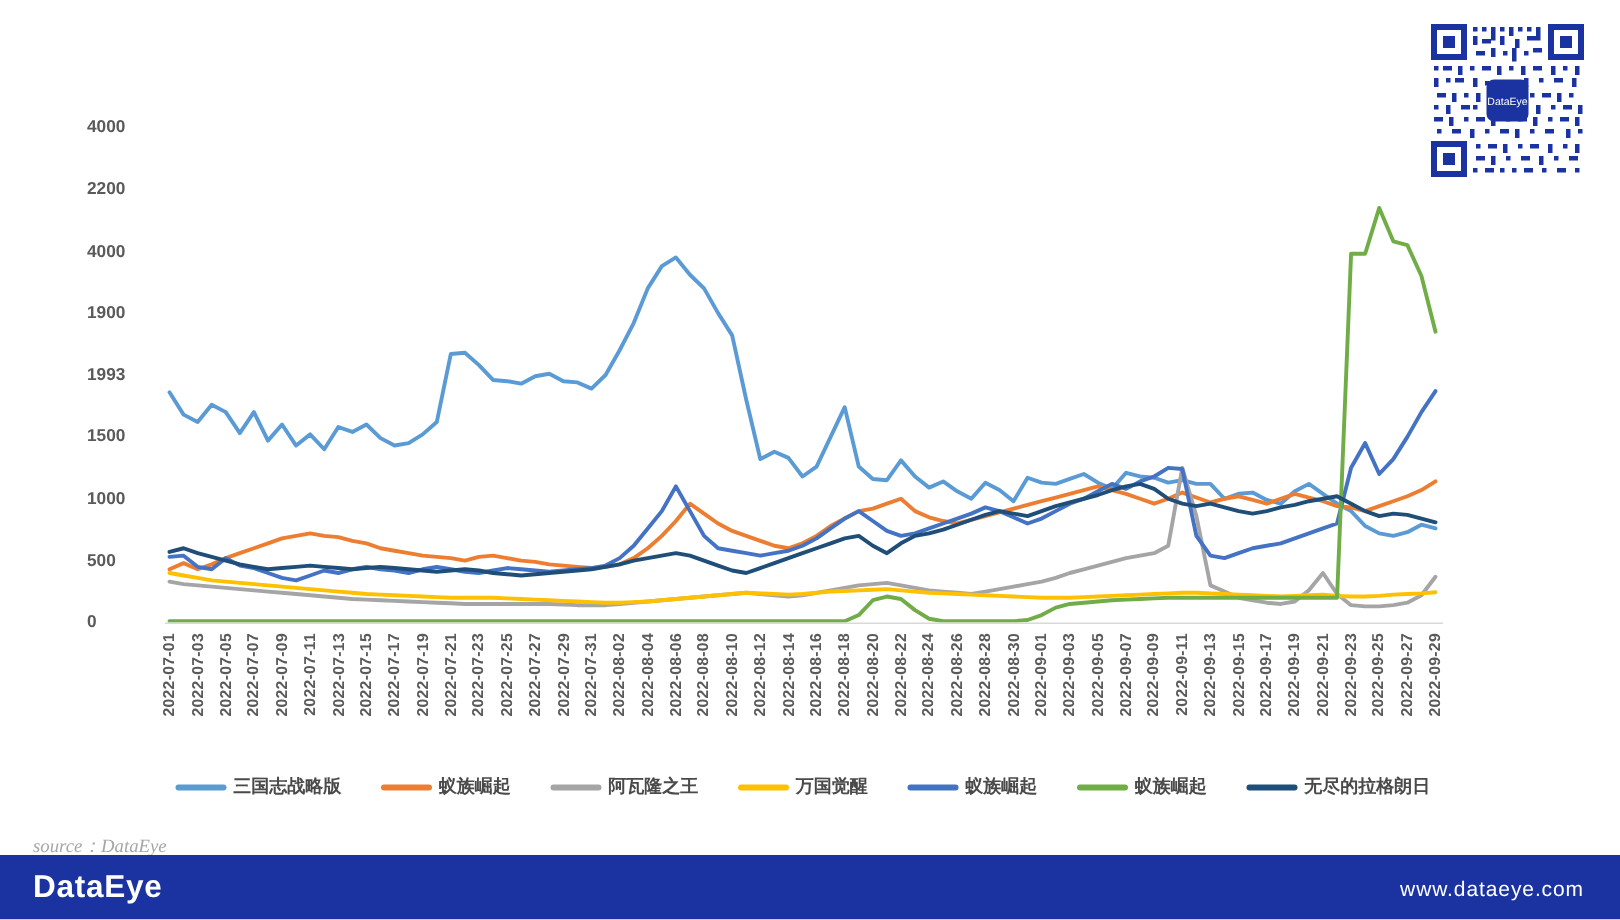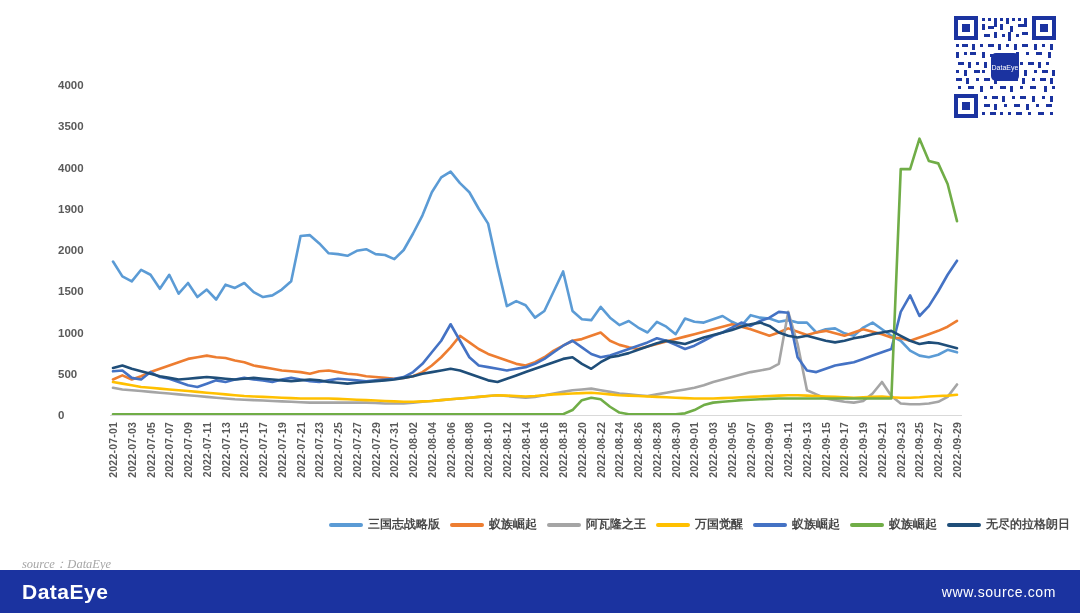--- a/index.html
+++ b/index.html
@@ -78,23 +78,23 @@
     position:absolute;
     left:110px; top:415px;
     width:852px; height:1px;
     background:#d9d9d9;
   }
   
   #legend {
     position:absolute;
     left:0; top:516px; width:1080px;
     display:flex;
-    justify-content:flex-end;
+    justify-content:center;
     align-items:center;
-    gap:0px;
+    gap:16px;
   }
   .legend-item {
     display:flex;
     align-items:center;
     gap:5px;
     margin-right:10px;
   }
   .legend-swatch {
     width:34px; height:4px;
     border-radius:2px;
@@ -268,24 +268,24 @@
       <rect x="41" y="41" width="28" height="28" rx="5" fill="#1B33A0"></rect>
       <text x="55" y="58" font-family="Liberation Sans, sans-serif" font-size="7" fill="#ffffff" text-anchor="middle">DataEye</text>
     </svg>
   </div>
 
   <div id="y-axis">
       <div class="y-tick" style="top: 337px;">0</div>
       <div class="y-tick" style="top: 295.75px;">500</div>
       <div class="y-tick" style="top: 254.5px;">1000</div>
       <div class="y-tick" style="top: 213.25px;">1500</div>
-      <div class="y-tick" style="top: 172px;">2000</div>
+      <div class="y-tick" style="top: 172px;">1993</div>
       <div class="y-tick" style="top: 130.75px;">1900</div>
       <div class="y-tick" style="top: 89.5px;">4000</div>
-      <div class="y-tick" style="top: 48.25px;">3500</div>
+      <div class="y-tick" style="top: 48.25px;">2200</div>
       <div class="y-tick" style="top: 7px;">4000</div>
     </div>
 
   <div id="plot-area">
     <svg id="plot-svg" width="850" height="330" viewBox="0 0 850 330">
         <polyline points="3.00,176.55 12.38,191.40 21.76,196.35 31.13,184.80 40.51,189.75 49.89,203.77 59.27,189.75 68.64,208.73 78.02,198.00 87.40,212.03 96.78,204.60 106.16,214.50 115.53,199.65 124.91,202.95 134.29,198.00 143.67,207.07 153.04,212.03 162.42,210.38 171.80,204.60 181.18,196.35 190.56,150.97 199.93,150.15 209.31,158.40 218.69,168.30 228.07,169.13 237.44,170.78 246.82,165.82 256.20,164.18 265.58,169.13 274.96,169.95 284.33,174.08 293.71,165.00 303.09,148.50 312.47,130.35 321.84,107.25 331.22,92.40 340.60,86.62 349.98,98.17 359.36,107.25 368.73,123.75 378.11,138.60 387.49,181.50 396.87,221.10 406.24,216.15 415.62,220.27 425.00,232.65 434.38,226.05 443.76,206.25 453.13,186.45 462.51,226.05 471.89,234.30 481.27,235.13 490.64,221.93 500.02,232.65 509.40,240.07 518.78,235.95 528.16,242.55 537.53,247.50 546.91,236.78 556.29,241.72 565.67,249.15 575.04,233.48 584.42,236.78 593.80,237.60 603.18,234.30 612.56,231.00 621.93,236.78 631.31,240.90 640.69,230.18 650.07,232.65 659.44,233.48 668.82,236.78 678.20,235.13 687.58,237.60 696.96,237.60 706.33,247.50 715.71,244.20 725.09,243.38 734.47,248.32 743.84,250.80 753.22,242.55 762.60,237.60 771.98,244.20 781.36,250.80 790.73,255.75 800.11,265.65 809.49,270.60 818.87,272.25 828.24,269.77 837.62,264.82 847.00,267.30" fill="none" stroke="#5B9BD5" stroke-width="2.6" stroke-linejoin="round" stroke-linecap="round"></polyline>
         <polyline points="3.00,294.52 12.38,290.40 21.76,294.52 31.13,291.23 40.51,287.10 49.89,283.80 59.27,280.50 68.64,277.20 78.02,273.90 87.40,272.25 96.78,270.60 106.16,272.25 115.53,273.07 124.91,275.55 134.29,277.20 143.67,280.50 153.04,282.15 162.42,283.80 171.80,285.45 181.18,286.27 190.56,287.10 199.93,288.75 209.31,286.27 218.69,285.45 228.07,287.10 237.44,288.75 246.82,289.57 256.20,291.23 265.58,292.05 274.96,292.88 284.33,293.70 293.71,292.88 303.09,291.23 312.47,287.10 321.84,280.50 331.22,272.25 340.60,262.35 349.98,250.80 359.36,257.40 368.73,264.00 378.11,268.95 387.49,272.25 396.87,275.55 406.24,278.85 415.62,280.50 425.00,277.20 434.38,272.25 443.76,265.65 453.13,260.70 462.51,255.75 471.89,254.10 481.27,250.80 490.64,247.50 500.02,255.75 509.40,259.88 518.78,262.35 528.16,264.00 537.53,261.52 546.91,259.05 556.29,256.57 565.67,254.10 575.04,251.63 584.42,249.15 593.80,246.68 603.18,244.20 612.56,241.72 621.93,239.25 631.31,241.72 640.69,244.20 650.07,247.50 659.44,250.80 668.82,247.50 678.20,243.38 687.58,246.68 696.96,249.98 706.33,247.50 715.71,245.85 725.09,248.32 734.47,250.80 743.84,247.50 753.22,244.20 762.60,246.68 771.98,249.15 781.36,252.45 790.73,253.27 800.11,255.75 809.49,252.45 818.87,249.15 828.24,245.85 837.62,241.72 847.00,235.95" fill="none" stroke="#ED7D31" stroke-width="2.6" stroke-linejoin="round" stroke-linecap="round"></polyline>
         <polyline points="3.00,302.77 12.38,304.43 21.76,305.25 31.13,306.07 40.51,306.90 49.89,307.73 59.27,308.55 68.64,309.38 78.02,310.20 87.40,311.02 96.78,311.85 106.16,312.68 115.53,313.50 124.91,314.32 134.29,314.74 143.67,315.15 153.04,315.56 162.42,315.98 171.80,316.39 181.18,316.80 190.56,317.21 199.93,317.63 209.31,317.63 218.69,317.63 228.07,317.63 237.44,317.63 246.82,317.63 256.20,317.63 265.58,318.04 274.96,318.45 284.33,318.45 293.71,318.45 303.09,317.63 312.47,316.80 321.84,315.98 331.22,315.15 340.60,314.32 349.98,313.50 359.36,312.68 368.73,311.85 378.11,311.02 387.49,310.20 396.87,311.02 406.24,311.85 415.62,312.68 425.00,311.85 434.38,310.20 443.76,308.55 453.13,306.90 462.51,305.25 471.89,304.43 481.27,303.60 490.64,305.25 500.02,306.90 509.40,308.55 518.78,309.38 528.16,310.20 537.53,311.02 546.91,309.38 556.29,307.73 565.67,306.07 575.04,304.43 584.42,302.77 593.80,300.30 603.18,297.00 612.56,294.52 621.93,292.05 631.31,289.57 640.69,287.10 650.07,285.45 659.44,283.80 668.82,278.85 678.20,226.88 687.58,259.05 696.96,305.25 706.33,309.38 715.71,313.50 725.09,315.15 734.47,316.80 743.84,317.63 753.22,315.98 762.60,308.55 771.98,297.00 781.36,311.02 790.73,318.45 800.11,319.27 809.49,319.27 818.87,318.45 828.24,316.80 837.62,311.85 847.00,299.48" fill="none" stroke="#A5A5A5" stroke-width="2.6" stroke-linejoin="round" stroke-linecap="round"></polyline>
         <polyline points="3.00,297.00 12.38,298.65 21.76,300.30 31.13,301.95 40.51,302.77 49.89,303.60 59.27,304.43 68.64,305.25 78.02,306.07 87.40,306.90 96.78,307.73 106.16,308.55 115.53,309.38 124.91,310.20 134.29,311.02 143.67,311.44 153.04,311.85 162.42,312.26 171.80,312.68 181.18,313.09 190.56,313.50 199.93,313.50 209.31,313.50 218.69,313.50 228.07,313.91 237.44,314.32 246.82,314.74 256.20,315.15 265.58,315.56 274.96,315.98 284.33,316.39 293.71,316.80 303.09,316.80 312.47,316.39 321.84,315.98 331.22,315.15 340.60,314.32 349.98,313.50 359.36,312.68 368.73,311.85 378.11,311.02 387.49,310.20 396.87,310.61 406.24,311.02 415.62,311.44 425.00,311.02 434.38,310.20 443.76,309.38 453.13,308.96 462.51,308.55 471.89,308.14 481.27,307.73 490.64,308.55 500.02,309.38 509.40,310.20 518.78,310.61 528.16,311.02 537.53,311.44 546.91,311.85 556.29,312.26 565.67,312.68 575.04,313.09 584.42,313.50 593.80,313.50 603.18,313.50 612.56,313.09 621.93,312.68 631.31,312.26 640.69,311.85 650.07,311.44 659.44,311.02 668.82,310.61 678.20,310.20 687.58,310.20 696.96,310.61 706.33,311.02 715.71,311.44 725.09,311.85 734.47,312.26 743.84,312.68 753.22,312.26 762.60,311.85 771.98,311.44 781.36,312.26 790.73,312.68 800.11,312.68 809.49,312.26 818.87,311.44 828.24,311.02 837.62,310.61 847.00,309.79" fill="none" stroke="#FFC000" stroke-width="2.6" stroke-linejoin="round" stroke-linecap="round"></polyline>
         <polyline points="3.00,286.27 12.38,285.45 21.76,292.88 31.13,294.52 40.51,287.10 49.89,292.05 59.27,293.70 68.64,297.00 78.02,300.30 87.40,301.95 96.78,298.65 106.16,295.35 115.53,297.00 124.91,294.52 134.29,292.88 143.67,294.52 153.04,295.35 162.42,297.00 171.80,294.52 181.18,292.88 190.56,294.52 199.93,296.18 209.31,297.00 218.69,295.35 228.07,293.70 237.44,294.52 246.82,295.35 256.20,296.18 265.58,295.35 274.96,294.52 284.33,293.70 293.71,292.05 303.09,287.10 312.47,278.85 321.84,267.30 331.22,255.75 340.60,239.25 349.98,255.75 359.36,272.25 368.73,280.50 378.11,282.15 387.49,283.80 396.87,285.45 406.24,283.80 415.62,282.15 425.00,278.85 434.38,273.90 443.76,267.30 453.13,260.70 462.51,255.75 471.89,262.35 481.27,268.95 490.64,272.25 500.02,270.60 509.40,267.30 518.78,264.00 528.16,260.70 537.53,257.40 546.91,253.27 556.29,255.75 565.67,259.88 575.04,264.00 584.42,260.70 593.80,255.75 603.18,250.80 612.56,247.50 621.93,242.55 631.31,237.60 640.69,240.90 650.07,235.95 659.44,232.65 668.82,226.88 678.20,227.70 687.58,272.25 696.96,285.45 706.33,287.10 715.71,283.80 725.09,280.50 734.47,278.85 743.84,277.20 753.22,273.90 762.60,270.60 771.98,267.30 781.36,264.00 790.73,226.88 800.11,210.38 809.49,231.00 818.87,221.10 828.24,206.25 837.62,189.75 847.00,175.72" fill="none" stroke="#4472C4" stroke-width="2.6" stroke-linejoin="round" stroke-linecap="round"></polyline>
@@ -373,16 +373,16 @@
       <div class="legend-item">
         <span class="legend-swatch" style="background: rgb(31, 78, 121);"></span>
         <span class="legend-label">无尽的拉格朗日</span>
       </div>
     </div>
 
   <div id="source-text">source：DataEye</div>
 
   <div id="footer-bar">
     <span id="footer-logo">DataEye</span>
-    <span id="footer-url">www.source.com</span>
+    <span id="footer-url">www.dataeye.com</span>
   </div>
 
 </div>
 
 </body></html>

